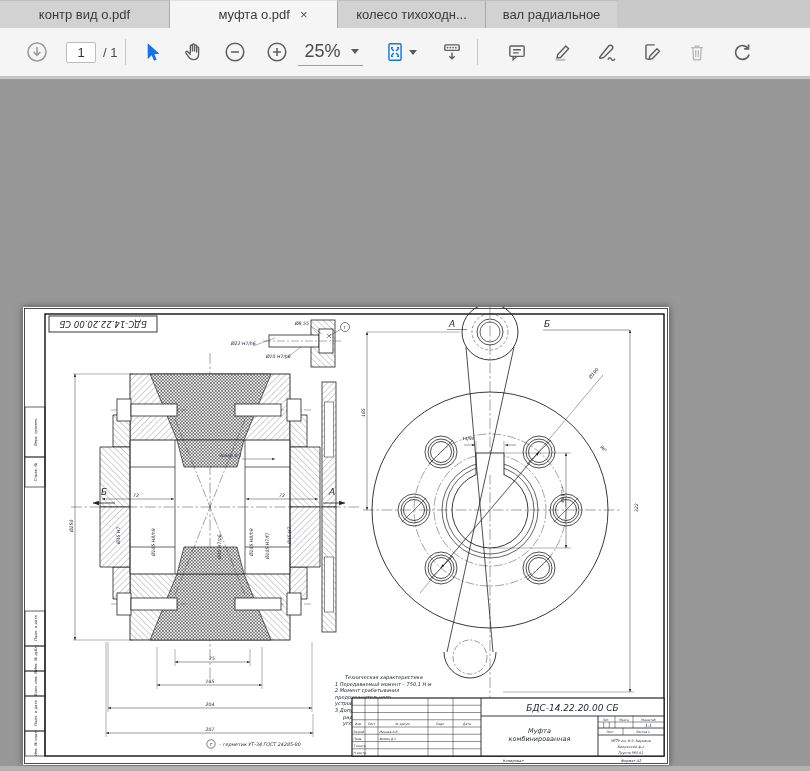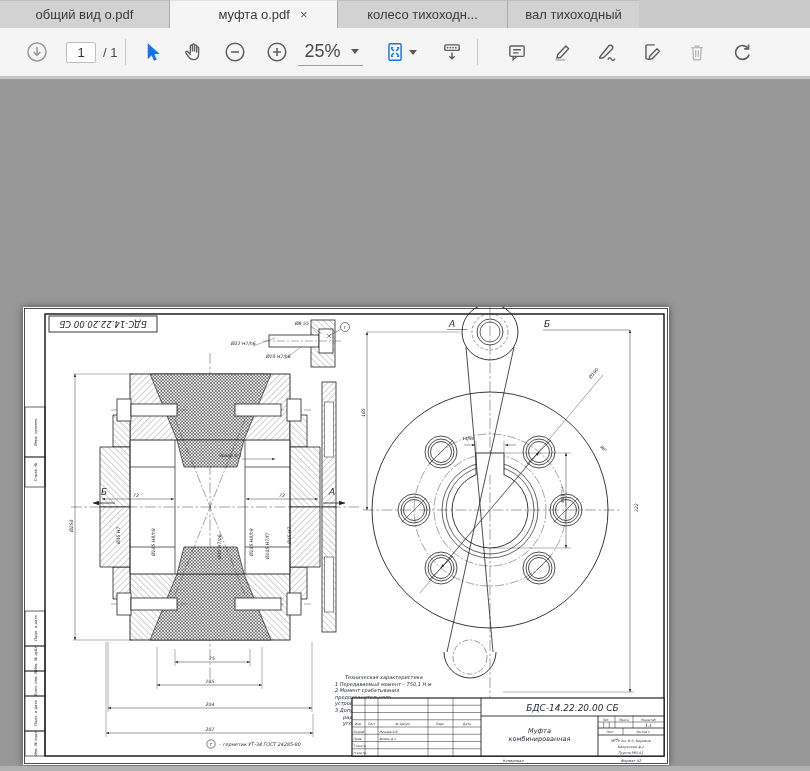--- a/index.html
+++ b/index.html
@@ -37,31 +37,31 @@
   text { font-family:"DejaVu Sans", sans-serif; font-style:italic; fill:#1d2430; }
   .tb-label { font-style:normal; }
 </style>
 </head>
 <body>
 
 <div class="app">
 
   <div class="tabbar">
     <div class="tab" style="width:170px">
-      <span>общий вид o.pdf</span>
+      <span>контр вид o.pdf</span>
     </div>
     <div class="tab active" style="width:168px">
       <span>муфта o.pdf</span>
       <span class="close">×</span>
     </div>
-    <div class="tab" style="width:170px">
+    <div class="tab" style="width:148px">
       <span>колесо тихоходн...</span>
     </div>
     <div class="tab" style="width:131px; border-right:none">
-      <span>вал тихоходный</span>
+      <span>вал радиальное</span>
     </div>
   </div>
 
   <div class="toolbar">
     <div class="tb-group" style="margin-left:20px">
       <div class="tb-btn">
         <svg width="22" height="22" viewBox="0 0 20 20" fill="none" stroke="#9a9a9a" stroke-width="1.4">
           <circle cx="10" cy="10" r="8.2"></circle>
             <path d="M10 5.5v7M7 10l3 3 3-3"></path>
         </svg>

